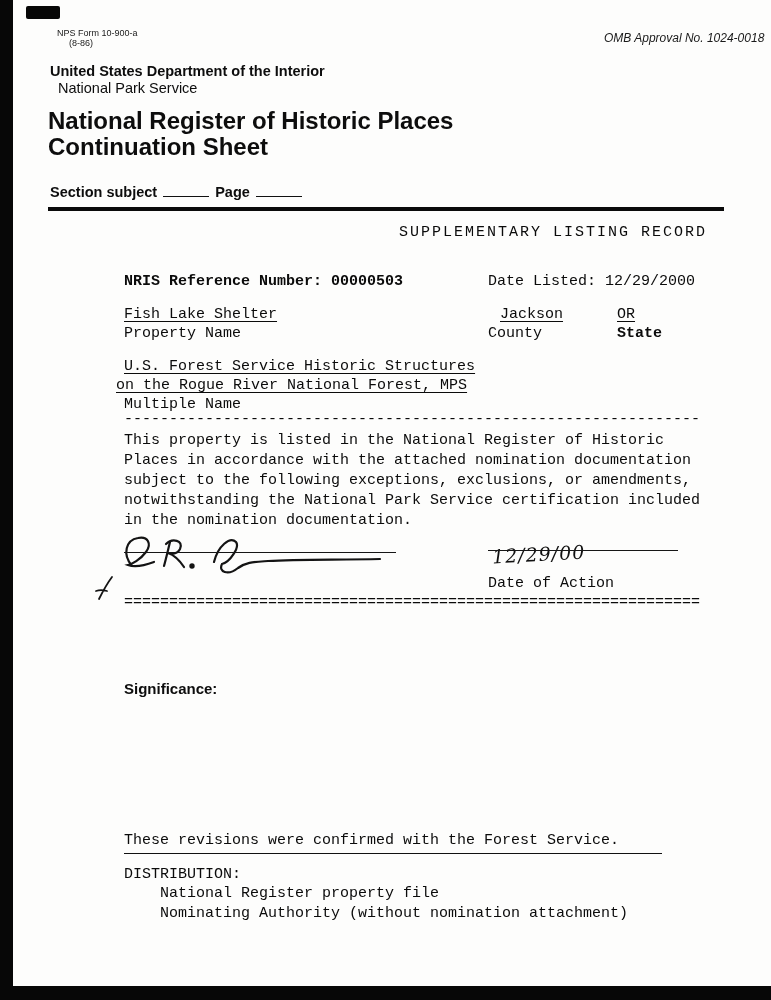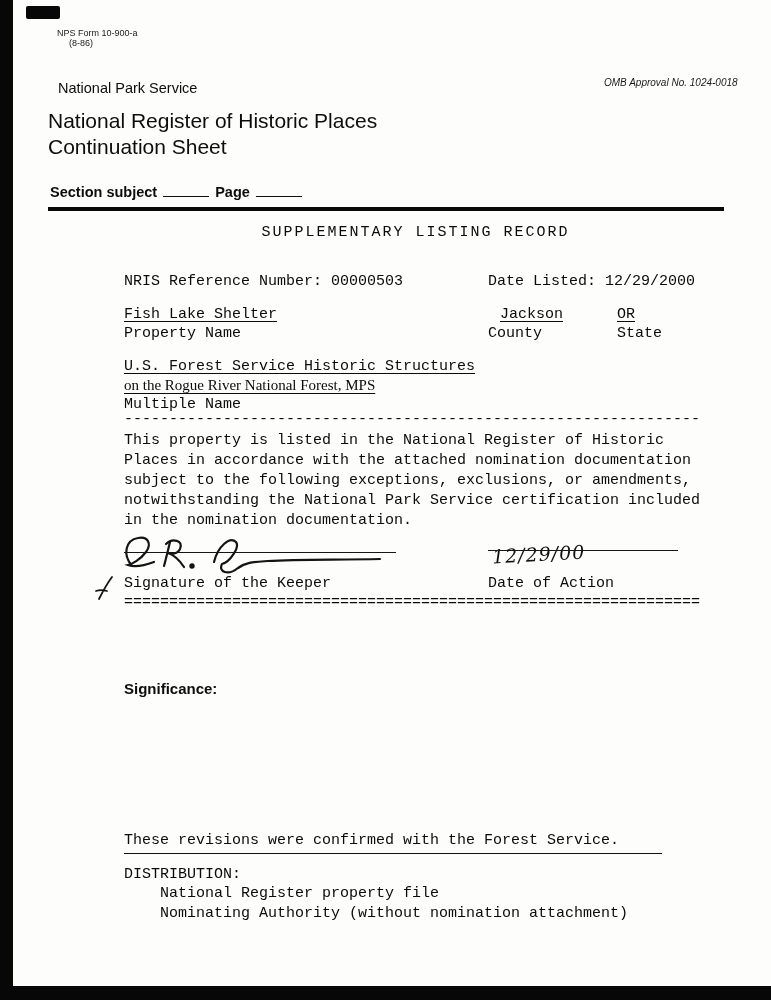--- a/index.html
+++ b/index.html
@@ -13,32 +13,32 @@
   }
   
   .scan-left{position:absolute;left:0;top:0;width:13px;height:1000px;background:#070707;}
   .scan-bottom{position:absolute;left:0;top:986px;width:771px;height:14px;background:#070707;}
   .scan-blob{position:absolute;left:26px;top:6px;width:34px;height:13px;background:#070707;border-radius:2px;}
 
   .abs{position:absolute;}
 
   
   .tiny{font-size:9px;line-height:11px;color:#1a1a1a;}
-  .tiny-italic{font-size:10px;line-height:11px;font-style:italic;color:#1a1a1a;margin-top:44px;}
+  .tiny-italic{font-size:12px;line-height:11px;font-style:italic;color:#1a1a1a;}
   .dept{font-size:14.5px;font-weight:bold;}
   .svc{font-size:14.5px;}
-  .big-title{font-size:21px;font-weight:normal;line-height:26px;letter-spacing:0;}
+  .big-title{font-size:24px;font-weight:bold;line-height:26px;letter-spacing:0;}
   .section-line{font-size:14.5px;font-weight:bold;}
   .blank{display:inline-block;width:46px;border-bottom:1.6px solid #111;height:12px;margin:0 6px;}
   .thick-rule{position:absolute;left:48px;top:207px;width:676px;height:4px;background:#0a0a0a;}
 
   
   .mono{font-family:"Liberation Mono", monospace;font-size:15px;line-height:19px;color:#0b0b0b;white-space:pre;}
   .u{text-decoration:underline;text-underline-offset:3px;}
-  .center{text-align:center;}
+  .center{text-align:right;}
   .para{white-space:pre;line-height:20px;}
 
   .sig-underline{position:absolute;border-bottom:1.6px solid #161616;}
 
   .hand-date{
     font-family:"DejaVu Serif", serif;
     font-style:italic;font-size:19px;color:#101010;
     transform:rotate(-3deg);letter-spacing:1px;
   }
 
@@ -55,48 +55,49 @@
 <div class="page">
 
   <div class="scan-left"></div>
   <div class="scan-bottom"></div>
   <div class="scan-blob"></div>
 
   <div class="abs tiny" style="left:57px;top:28px;">NPS Form 10-900-a</div>
   <div class="abs tiny" style="left:69px;top:38px;">(8-86)</div>
   <div class="abs tiny-italic" style="left:604px;top:33px;">OMB  Approval No. 1024-0018</div>
 
+  <div class="abs dept" style="left:50px;top:63px;">United States Department of the Interior</div>
   <div class="abs svc" style="left:50px;top:80px;margin-left:8px;">National Park Service</div>
 
   <div class="abs big-title" style="left:48px;top:108px;">
     <div>National Register of Historic Places</div>
     <div>Continuation Sheet</div>
   </div>
 
   <div class="abs section-line" style="left:50px;top:184px;">
     <span>Section subject</span><span class="blank"></span><span>Page</span><span class="blank"></span>
   </div>
 
   <div class="thick-rule"></div>
 
   <div class="abs mono center" style="left:124px;top:223px;width:583px;letter-spacing:2px;">SUPPLEMENTARY LISTING RECORD</div>
 
-  <div class="abs mono" style="left:124px;top:272px;">NRIS Reference Number: 00000503</div>
+  <div class="abs mono" style="left:124px;top:272px;font-weight:bold;">NRIS Reference Number: 00000503</div>
   <div class="abs mono" style="left:488px;top:272px;">Date Listed: 12/29/2000</div>
 
   <div class="abs mono u" style="left:124px;top:305px;">Fish Lake Shelter</div>
   <div class="abs mono u" style="left:488px;top:305px;margin-left:12px;">Jackson</div>
   <div class="abs mono u" style="left:617px;top:305px;">OR</div>
 
   <div class="abs mono" style="left:124px;top:324px;">Property Name</div>
   <div class="abs mono" style="left:488px;top:324px;">County</div>
-  <div class="abs mono" style="left:617px;top:324px;">State</div>
+  <div class="abs mono" style="left:617px;top:324px;font-weight:bold;">State</div>
 
   <div class="abs mono u" style="left:124px;top:357px;">U.S. Forest Service Historic Structures</div>
-  <div class="abs mono u" style="left:124px;top:376px;font-family:Liberation Serif, serif;">on the Rogue River National Forest, MPS</div>
+  <div class="abs mono u" style="left:116px;top:376px;">on the Rogue River National Forest, MPS</div>
   <div class="abs mono" style="left:124px;top:395px;">Multiple Name</div>
 
   <div class="abs mono" style="left:124px;top:410px;">----------------------------------------------------------------</div>
 
   <div class="abs mono para" style="left:124px;top:431px;">This property is listed in the National Register of Historic
 Places in accordance with the attached nomination documentation
 subject to the following exceptions, exclusions, or amendments,
 notwithstanding the National Park Service certification included
 in the nomination documentation.</div>
 
@@ -113,21 +114,20 @@
 
   <div class="abs hand-date" style="left:492px;top:543px;">12/29/00</div>
 
   <div class="sig-underline" style="left:124px;top:552px;width:272px;"></div>
   <div class="sig-underline" style="left:488px;top:550px;width:190px;"></div>
 
   <svg class="abs" style="left:94px;top:575px;" width="22" height="26" viewBox="0 0 22 26">
     <path d="M18,2 C12,10 8,18 5,24 M2,16 C5,15 9,15 13,16" fill="none" stroke="#141414" stroke-width="1.8" stroke-linecap="round"></path>
   </svg>
 
-  <div class="abs mono" style="left:124px;top:574px;">Signature of the Keeper</div>
   <div class="abs mono" style="left:488px;top:574px;">Date of Action</div>
 
   <div class="abs mono" style="left:124px;top:593px;">================================================================</div>
 
 
   <div class="abs sig-label" style="left:124px;top:680px;">Significance:</div>
 
   <div class="abs mono" style="left:124px;top:831px;">These revisions were confirmed with the Forest Service.</div>
 
   <div class="thin-rule" style="left:124px;top:853px;width:538px;"></div>

